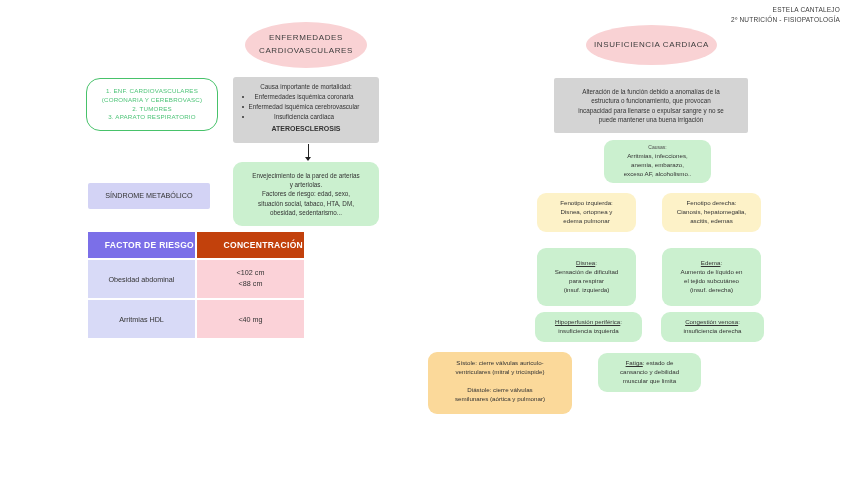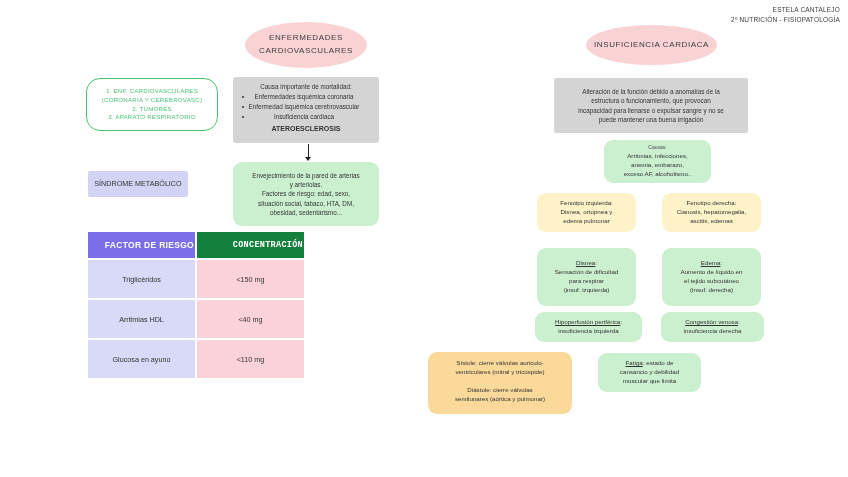--- a/index.html
+++ b/index.html
@@ -121,21 +121,21 @@
   }
   .rf-table th {
     font-size: 8.5px;
     letter-spacing: 0.3px;
     color: #ffffff;
     font-weight: bold;
     height: 24px;
     text-align: right;
   }
   .rf-table th.h-left  { background: #7b6fe8; }
-  .rf-table th.h-right { background: #15803d; font-family: Liberation Mono, monospace; }
+  .rf-table th.h-right { background: #c2410c; }
   .rf-table td {
     font-size: 7.2px;
     height: 36px;
     text-align: center;
     color: #333333;
     vertical-align: middle;
   }
   .rf-table td.c-left  { background: #d8daf7; }
   .rf-table td.c-right { background: #fbd2d8; }
   .rf-table td .sub { display: block; line-height: 1.5; }
@@ -180,44 +180,43 @@
   </div>
 
   <div class="abs box box-green" style="left:233px; top:162px; width:146px; height:64px; font-size:6.3px; padding:3px 4px;">
     <div>Envejecimiento de la pared de arterias</div>
     <div>y arteriolas.</div>
     <div>Factores de riesgo: edad, sexo,</div>
     <div>situación social, tabaco, HTA, DM,</div>
     <div>obesidad, sedentarismo...</div>
   </div>
 
-  <div class="abs box box-lav" style="left:88px; top:171px; width:100px; height:26px; font-size:7.2px; border-radius:2px;">
+  <div class="abs box box-lav" style="left:88px; top:183px; width:122px; height:26px; font-size:7.2px; border-radius:2px;">
     <div>SÍNDROME METABÓLICO</div>
   </div>
 
   <div class="abs" style="left:86px; top:230px; width:220px;">
     <table class="rf-table">
       <thead>
         <tr>
           <th class="h-left">FACTOR DE RIESGO</th>
           <th class="h-right">CONCENTRACIÓN</th>
         </tr>
       </thead>
       <tbody>
         <tr>
-          <td class="c-left">Triglicéridos</td>
-          <td class="c-right">&lt;150 mg</td>
+          <td class="c-left">Obesidad abdominal</td>
+          <td class="c-right">
+            <span class="sub">&lt;102 cm</span>
+            <span class="sub">&lt;88 cm</span>
+          </td>
         </tr>
         <tr>
           <td class="c-left">Arritmias HDL</td>
           <td class="c-right">&lt;40 mg</td>
-        </tr>
-        <tr>
-          <td class="c-left">Glucosa en ayuno</td>
-          <td class="c-right">&lt;110 mg</td>
         </tr>
       </tbody>
     </table>
   </div>
 
   <div class="abs ellipse" style="left:586px; top:25px; width:131px; height:40px;">
     <div>INSUFICIENCIA CARDIACA</div>
   </div>
 
   <div class="abs box box-gray" style="left:554px; top:78px; width:194px; height:55px; font-size:6.3px; border-radius:2px; padding:2px 4px;">

